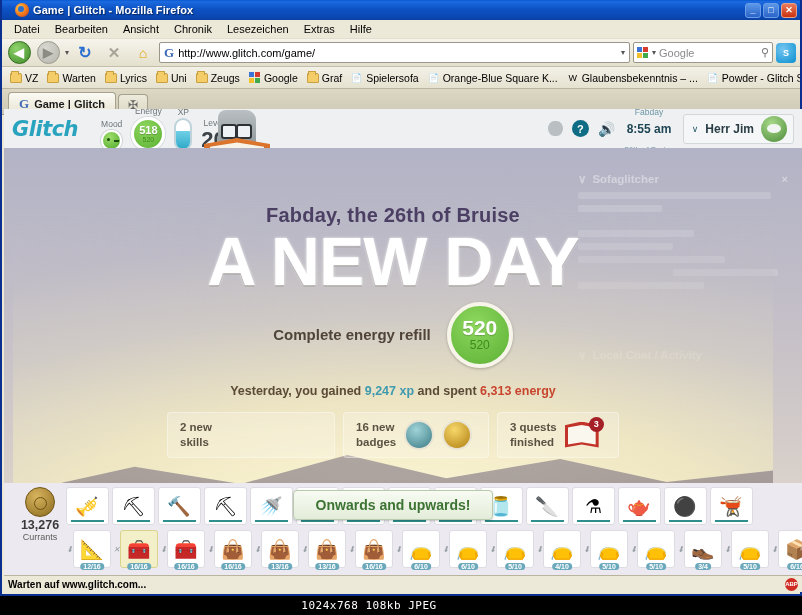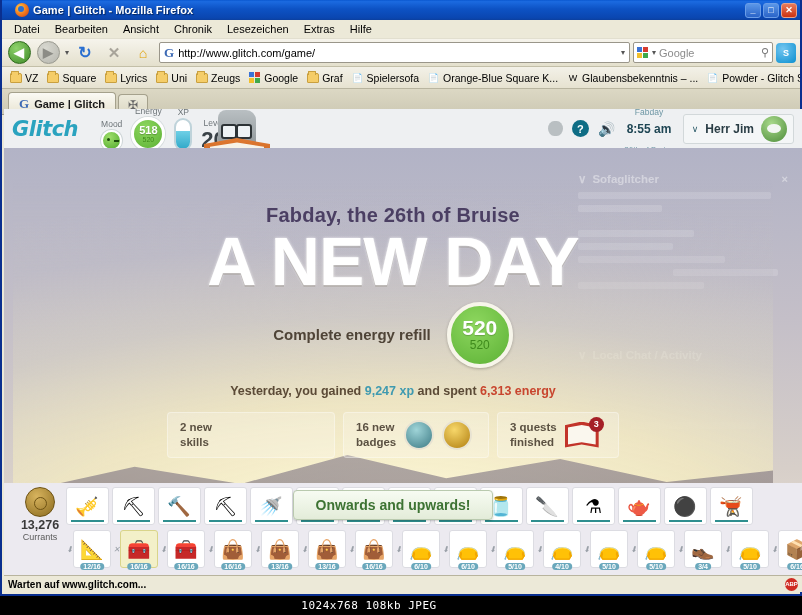--- a/index.html
+++ b/index.html
@@ -285,21 +285,21 @@
       <span class="skype">S</span>
     </div>
 
     <div class="bmbar">
       <span class="bm">
           <span class="folder"></span>
           <span>VZ</span>
         </span>
       <span class="bm">
           <span class="folder"></span>
-          <span>Square</span>
+          <span>Warten</span>
         </span>
       <span class="bm">
           <span class="folder"></span>
           <span>Lyrics</span>
         </span>
       <span class="bm">
           <span class="folder"></span>
           <span>Uni</span>
         </span>
       <span class="bm">

